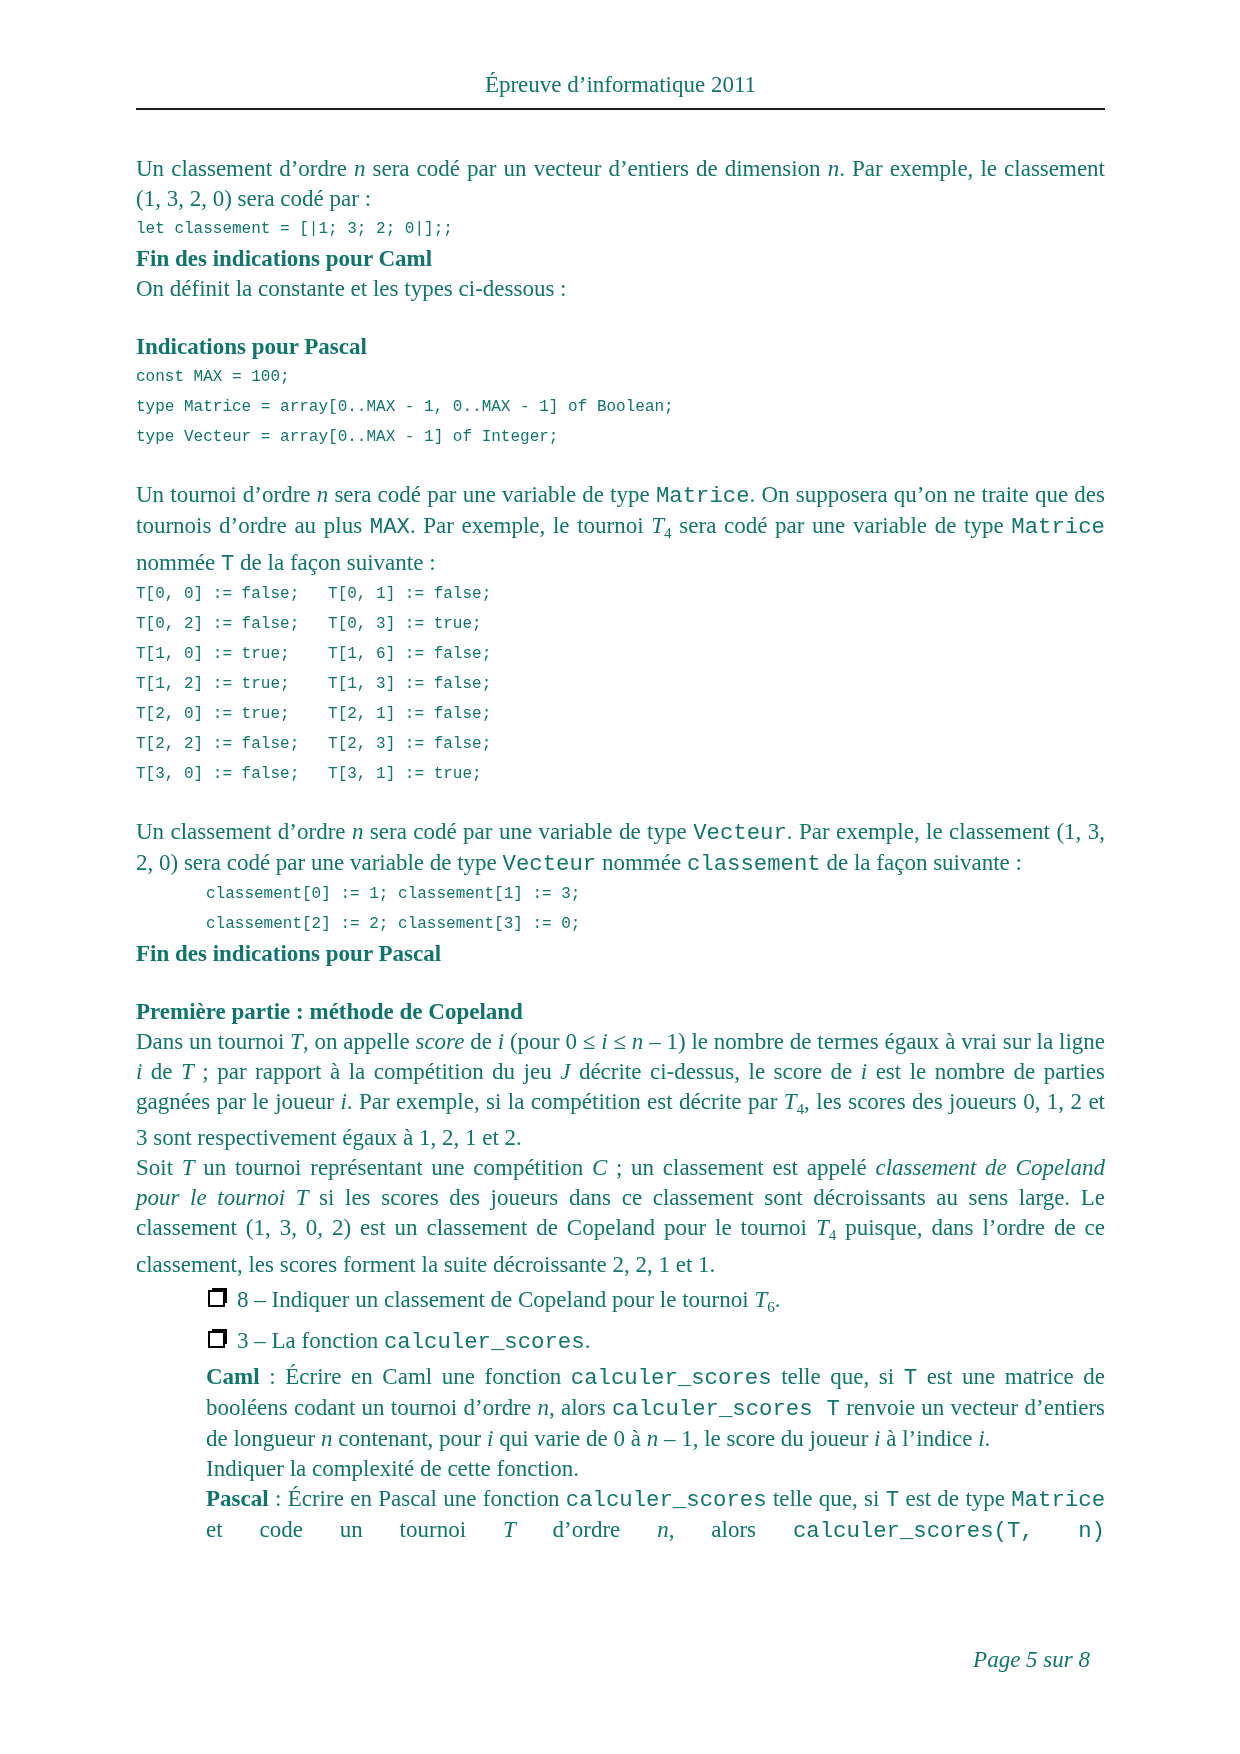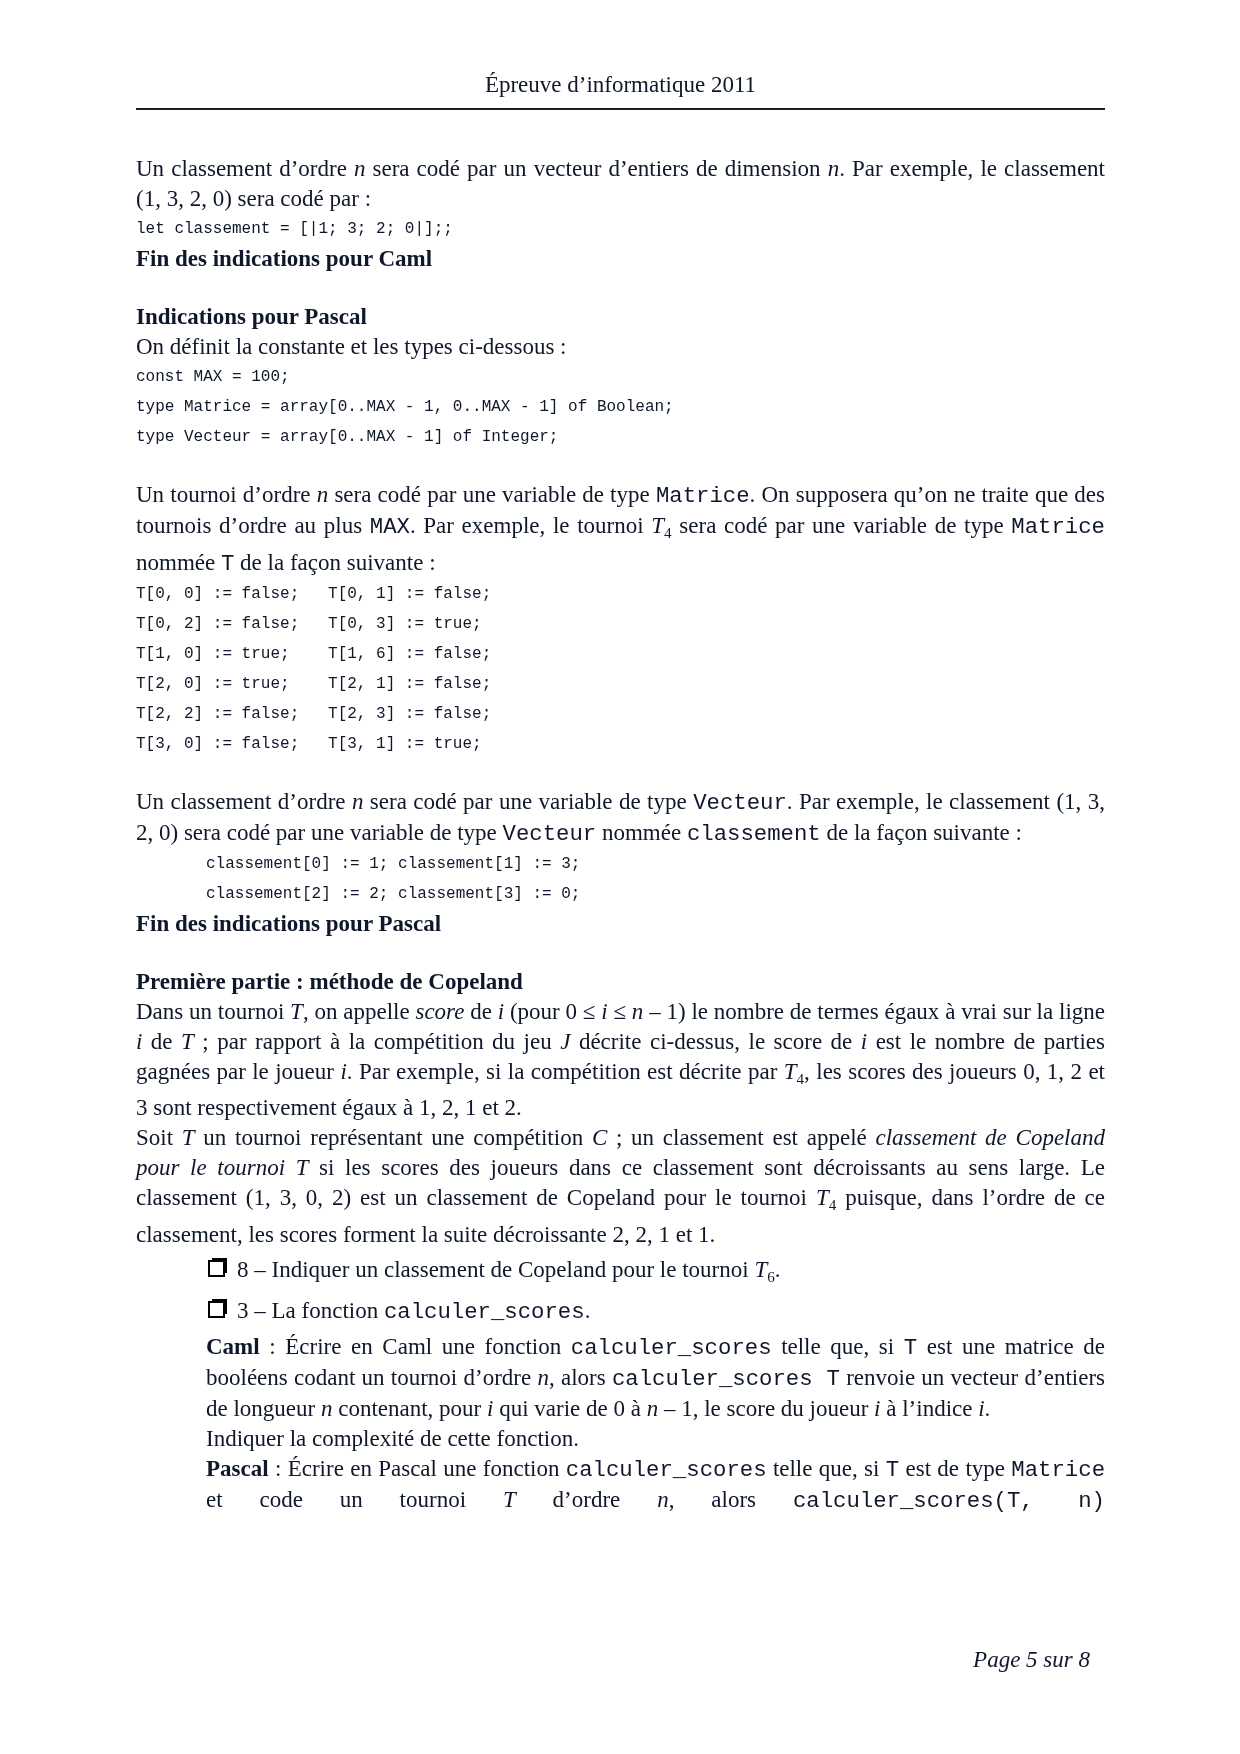--- a/index.html
+++ b/index.html
@@ -6,21 +6,21 @@
   .page{
     position:relative;
     width:1240px;height:1754px;
     margin:0 auto;
     background:#ffffff;
     box-sizing:border-box;
     padding:70px 135px 0 136px;
     font-family:"Liberation Serif",serif;
     font-size:23px;
     line-height:30px;
-    color:#0f172a;
+    color:#0f766e;
   }
   .header{text-align:center;border-bottom:2px solid #1f1f1f;padding-bottom:8px;}
   .header-title{font-size:23px;}
   .para{margin:0;text-align:justify;}
   .line{margin:0;}
   .bold{font-weight:700;}
   .mt1{margin-top:28px;}
   .mt2{margin-top:44px;}
   .code{font-family:"Liberation Mono","DejaVu Sans Mono",monospace;font-size:16px;line-height:30px;}
   .code-line{white-space:pre;}
@@ -48,33 +48,34 @@
   <div class="header">
     <div class="header-title">Épreuve d’informatique 2011</div>
   </div>
 
   <p class="para mt2"><span class="seg-t">Un classement d’ordre </span><span class="seg-i">n</span><span class="seg-t"> sera codé par un vecteur d’entiers de dimension </span><span class="seg-i">n</span><span class="seg-t">. Par exemple, le classement (1, 3, 2, 0) sera codé par :</span></p>
   <div class="code">
       <div class="code-line">let classement = [|1; 3; 2; 0|];;</div>
     </div>
   <div class="line bold">Fin des indications pour Caml</div>
 
+  <div class="line">On définit la constante et les types ci-dessous :</div>
   <div class="line bold mt1">Indications pour Pascal</div>
-  <div class="line">On définit la constante et les types ci-dessous :</div>
   <div class="code">
       <div class="code-line">const MAX = 100;</div>
       <div class="code-line">type Matrice = array[0..MAX - 1, 0..MAX - 1] of Boolean;</div>
       <div class="code-line">type Vecteur = array[0..MAX - 1] of Integer;</div>
     </div>
 
   <p class="para mt1"><span class="seg-t">Un tournoi d’ordre </span><span class="seg-i">n</span><span class="seg-t"> sera codé par une variable de type </span><span class="seg-m">Matrice</span><span class="seg-t">. On supposera qu’on ne traite que des tournois d’ordre au plus </span><span class="seg-m">MAX</span><span class="seg-t">. Par exemple, le tournoi </span><span class="seg-i">T</span><span class="seg-sub">4</span><span class="seg-t"> sera codé par une variable de type </span><span class="seg-m">Matrice</span><span class="seg-t"> nommée </span><span class="seg-m">T</span><span class="seg-t"> de la façon suivante :</span></p>
   <div class="code">
       <div class="code-line">T[0, 0] := false;   T[0, 1] := false;</div>
       <div class="code-line">T[0, 2] := false;   T[0, 3] := true;</div>
       <div class="code-line">T[1, 0] := true;    T[1, 6] := false;</div>
+      <div class="code-line">T[1, 2] := true;    T[1, 3] := false;</div>
       <div class="code-line">T[2, 0] := true;    T[2, 1] := false;</div>
       <div class="code-line">T[2, 2] := false;   T[2, 3] := false;</div>
       <div class="code-line">T[3, 0] := false;   T[3, 1] := true;</div>
     </div>
 
   <p class="para mt1"><span class="seg-t">Un classement d’ordre </span><span class="seg-i">n</span><span class="seg-t"> sera codé par une variable de type </span><span class="seg-m">Vecteur</span><span class="seg-t">. Par exemple, le classement (1, 3, 2, 0) sera codé par une variable de type </span><span class="seg-m">Vecteur</span><span class="seg-t"> nommée </span><span class="seg-m">classement</span><span class="seg-t"> de la façon suivante :</span></p>
   <div class="code indent">
       <div class="code-line">classement[0] := 1; classement[1] := 3;</div>
       <div class="code-line">classement[2] := 2; classement[3] := 0;</div>
     </div>

